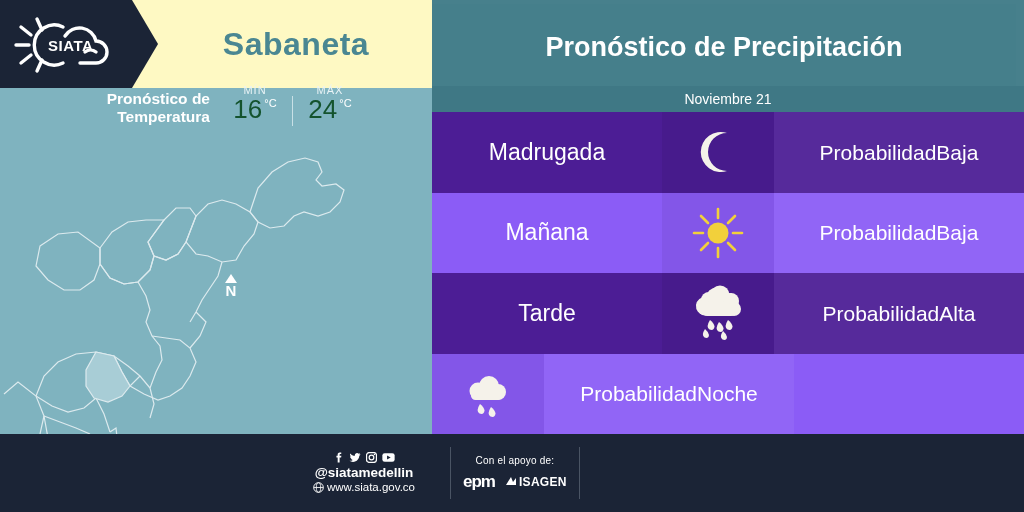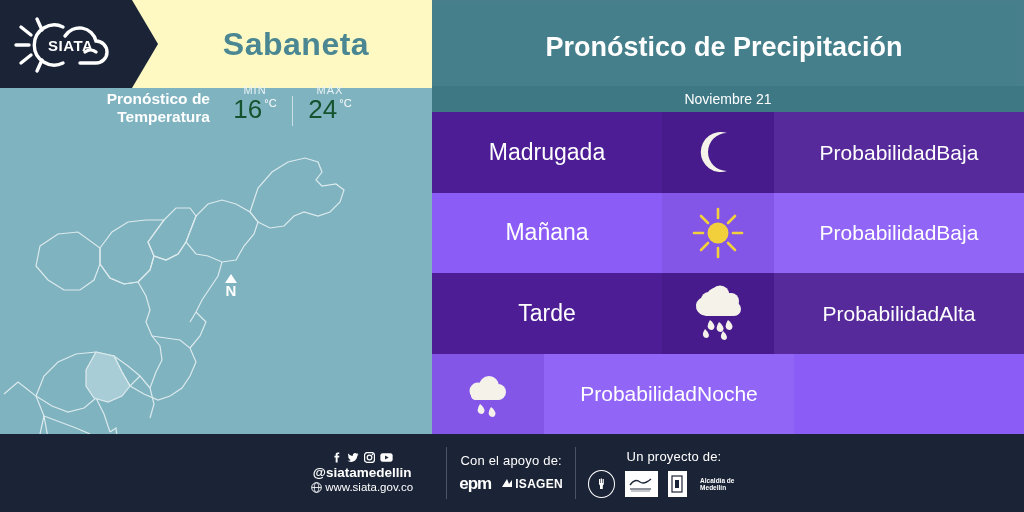--- a/index.html
+++ b/index.html
@@ -116,21 +116,21 @@
   }
   .social-block{
     width:128px;display:flex;flex-direction:column;align-items:center;
     color:#ffffff;padding-right:10px;
   }
   .social-icons{display:flex;gap:5px;align-items:center;margin-bottom:2px;}
   .handle{font-size:13.5px;font-weight:bold;line-height:15px;}
   .weburl{font-size:11.5px;font-weight:normal;line-height:14px;display:flex;align-items:center;gap:3px;}
   .vdiv{width:1px;height:52px;background:#4a5464;margin:0 12px;}
   .sponsor-block{display:flex;flex-direction:column;align-items:center;}
-  .sponsor-cap{color:#ffffff;font-size:13px;margin-bottom:6px;letter-spacing:.2px;}
+  .sponsor-cap{color:#ffffff;font-size:10px;margin-bottom:6px;letter-spacing:.2px;}
   .sponsor-logos{display:flex;align-items:center;gap:10px;}
   .epm-logo{color:#ffffff;font-size:17px;font-weight:bold;letter-spacing:-1px;}
   .isagen-logo{display:flex;align-items:center;gap:2px;color:#ffffff;font-size:12px;font-weight:bold;letter-spacing:.3px;}
   .seal{
     width:26px;height:26px;border-radius:50%;
     border:1.5px solid #ffffff;display:flex;align-items:center;
     justify-content:center;
   }
   .area-logo{
     width:34px;height:26px;background:#ffffff;display:flex;
@@ -375,41 +375,17 @@
             <svg width="12" height="11" viewBox="0 0 12 11">
               <path d="M1 9 L6 1 L8 6 L11 2 L11 9 Z" fill="#ffffff"></path>
             </svg>
             <span>ISAGEN</span>
           </div>
         </div>
       </div>
 
       <div class="vdiv"></div>
 
-      <div class="sponsor-block">
-        <div class="sponsor-cap">Un proyecto de:</div>
-        <div class="sponsor-logos">
-          <div class="seal">
-            <svg width="16" height="16" viewBox="0 0 16 16">
-              <path d="M5 3 h1.2 v4 h0.6 V2.6 h1.2 V7 h0.6 V3 h1.2 v5.2 l-1 1.4 v3.4 h-2.8 V9.6 l-1-1.4 Z" fill="#ffffff"></path>
-            </svg>
-          </div>
-          <div class="area-logo">
-            <svg width="30" height="22" viewBox="0 0 30 22">
-              <path d="M4 12 q5 -7 10 -3 q4 3 11 -3" fill="none" stroke="#1b2436" stroke-width="1.4"></path>
-              <line x1="4" y1="16" x2="25" y2="16" stroke="#1b2436" stroke-width="1"></line>
-              <line x1="5" y1="18" x2="24" y2="18" stroke="#6b7280" stroke-width="0.8"></line>
-            </svg>
-          </div>
-          <div class="alc-logo">
-            <svg width="14" height="22" viewBox="0 0 14 22">
-              <rect x="2" y="3" width="10" height="16" fill="none" stroke="#1b2436" stroke-width="1.2"></rect>
-              <path d="M5 7 h4 v8 h-4 Z" fill="#1b2436"></path>
-            </svg>
-          </div>
-          <div class="alc-text">Alcaldía de Medellín</div>
-        </div>
-      </div>
 
     </div>
   </div>
 
 </div>
 
 </body></html>

